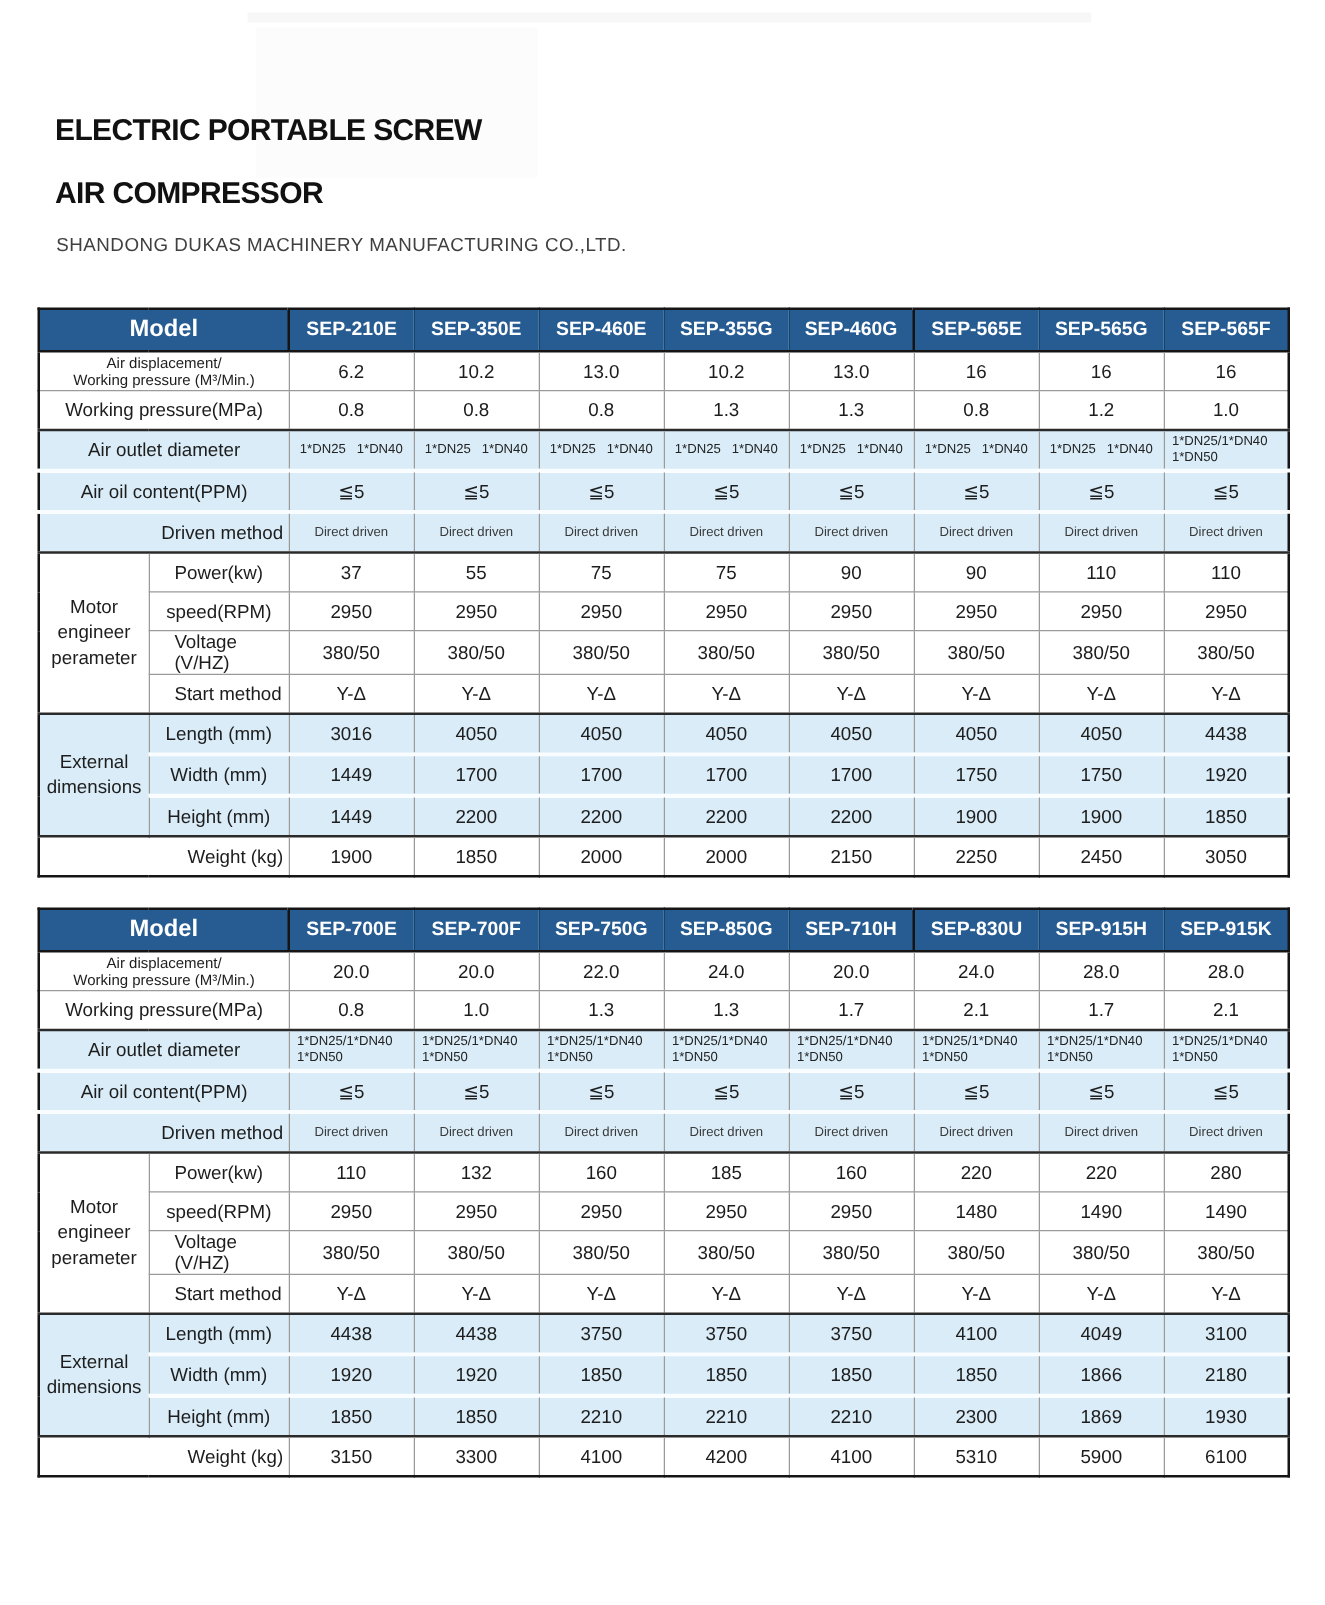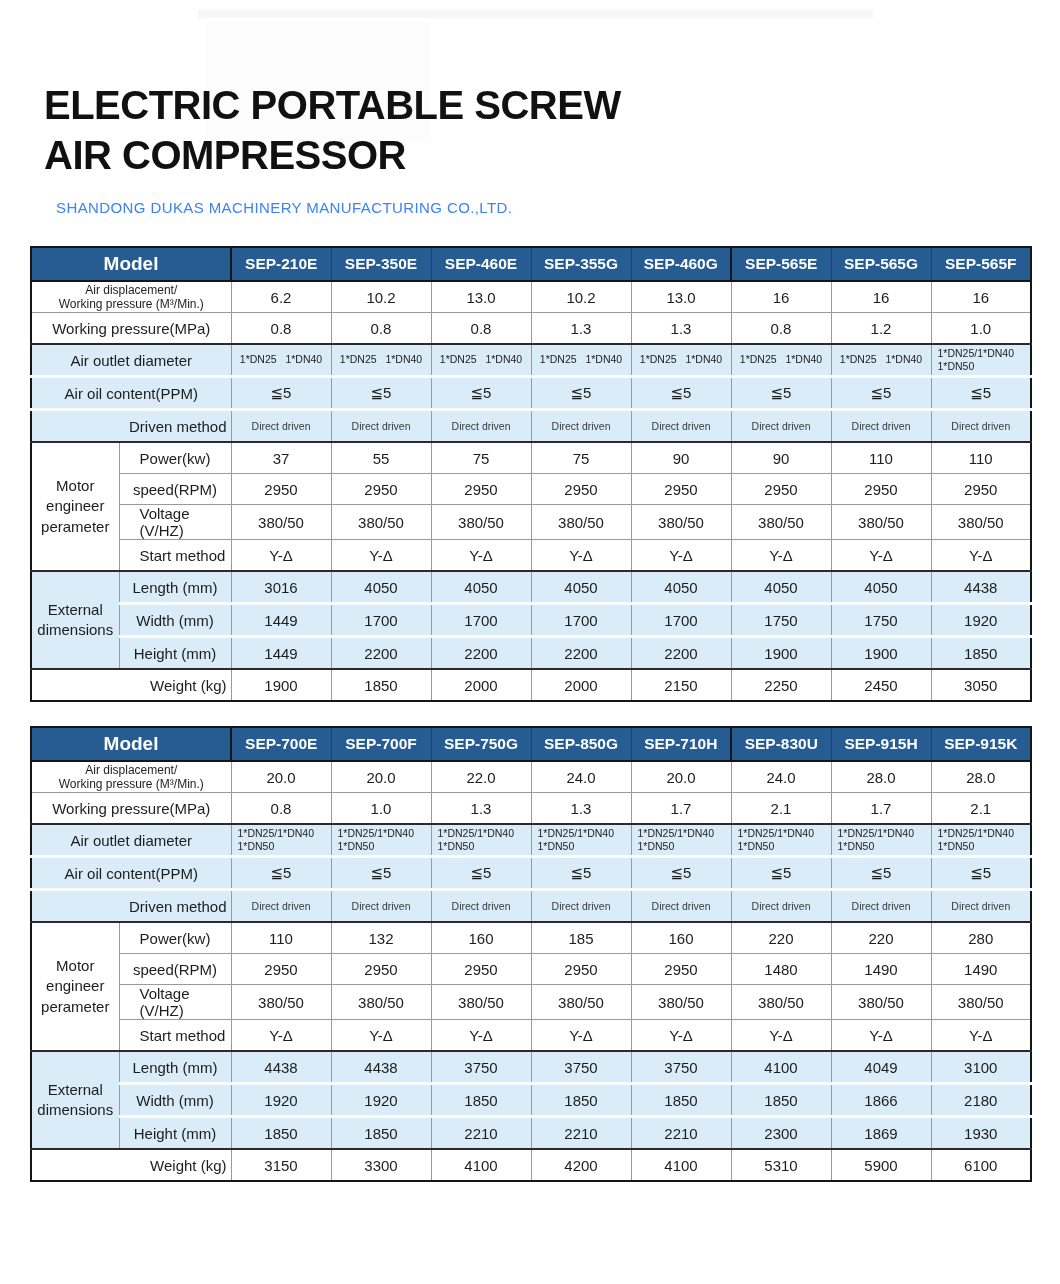--- a/index.html
+++ b/index.html
@@ -5,23 +5,23 @@
   :root{
     --header-blue:#265C92;
     --row-blue:#D9ECF7;
   }
   html,body{margin:0;padding:0;background:#fff;}
   .page{position:relative;width:1060px;height:1284px;background:#fff;overflow:hidden;
         font-family:"Liberation Sans", sans-serif;color:#1d1d1d;}
   .logo-watermark{position:absolute;top:10px;left:198px;width:675px;height:8px;background:#f7f7f7;}
   .logo-watermark2{position:absolute;top:22px;left:205px;width:225px;height:120px;background:#fcfcfc;}
 
-  .title{position:absolute;left:44px;top:80px;margin:0;font-size:40px;line-height:50px;
+  .title{position:absolute;left:44px;top:80px;margin:0;font-size:24px;line-height:50px;
          font-weight:800;letter-spacing:-0.5px;color:#111;}
-  .subtitle{position:absolute;left:45px;top:188px;margin:11px;font-size:15px;color:#3b82f6;
+  .subtitle{position:absolute;left:45px;top:188px;margin:0;font-size:15px;color:#404040;
             letter-spacing:0.4px;font-weight:400;}
 
   table.spec{position:absolute;left:30px;width:1000px;border-collapse:collapse;table-layout:fixed;
              border:2px solid #151515;}
   table.t1{top:246px;}
   table.t2{top:726px;}
 
   table.spec th, table.spec td{
     border:1px solid #9a9a9a;height:30px;padding:0 4px;vertical-align:middle;
     text-align:center;font-size:15px;font-weight:400;overflow:hidden;

